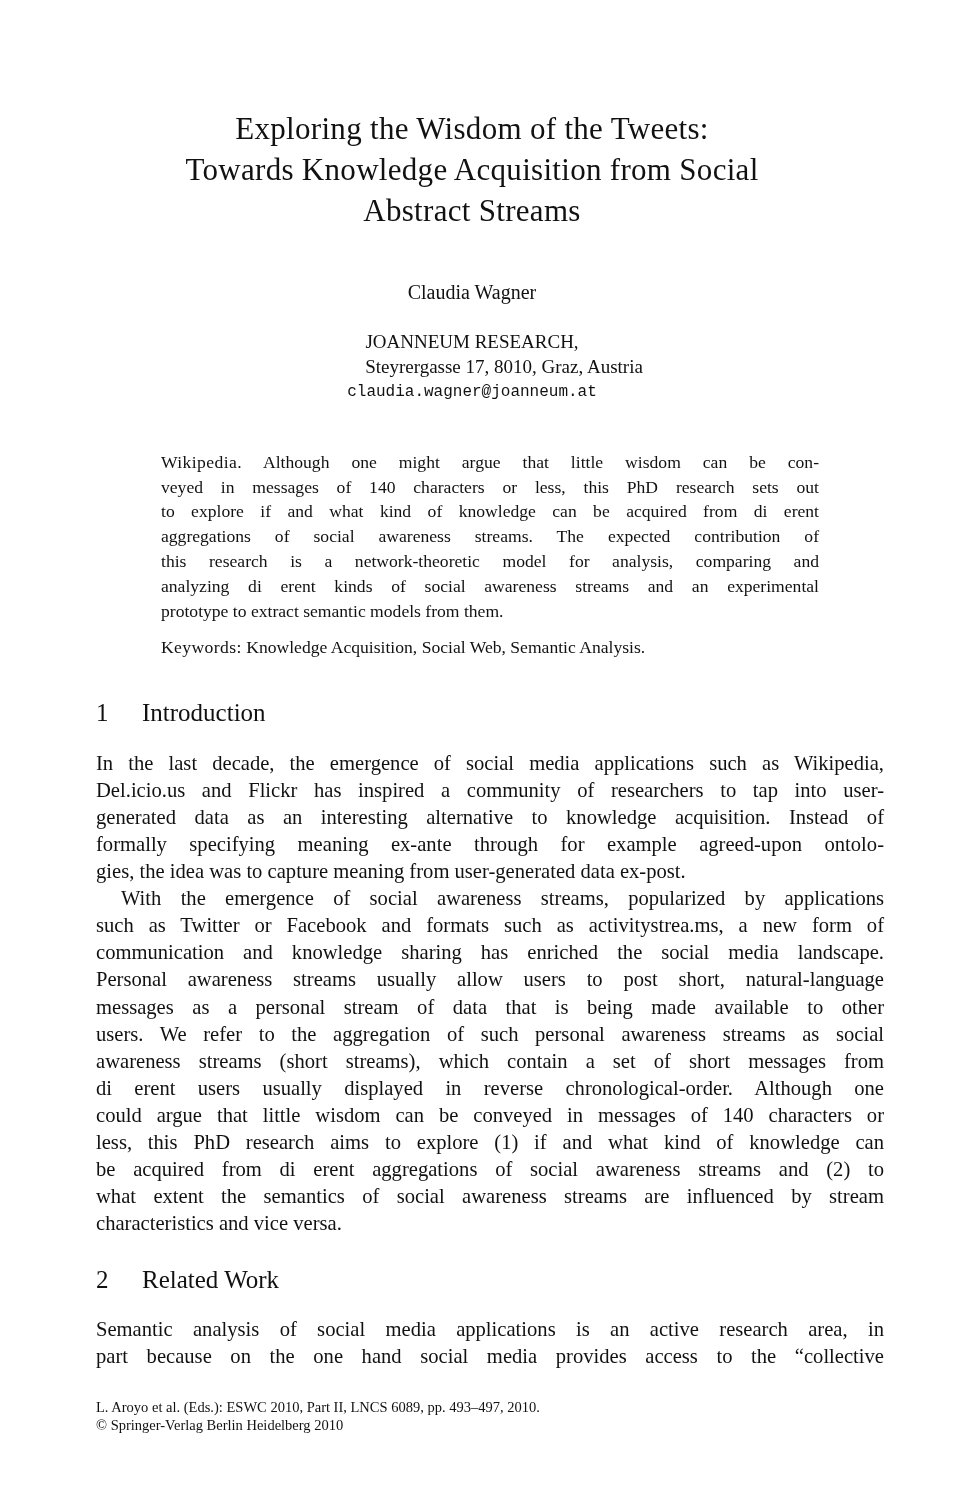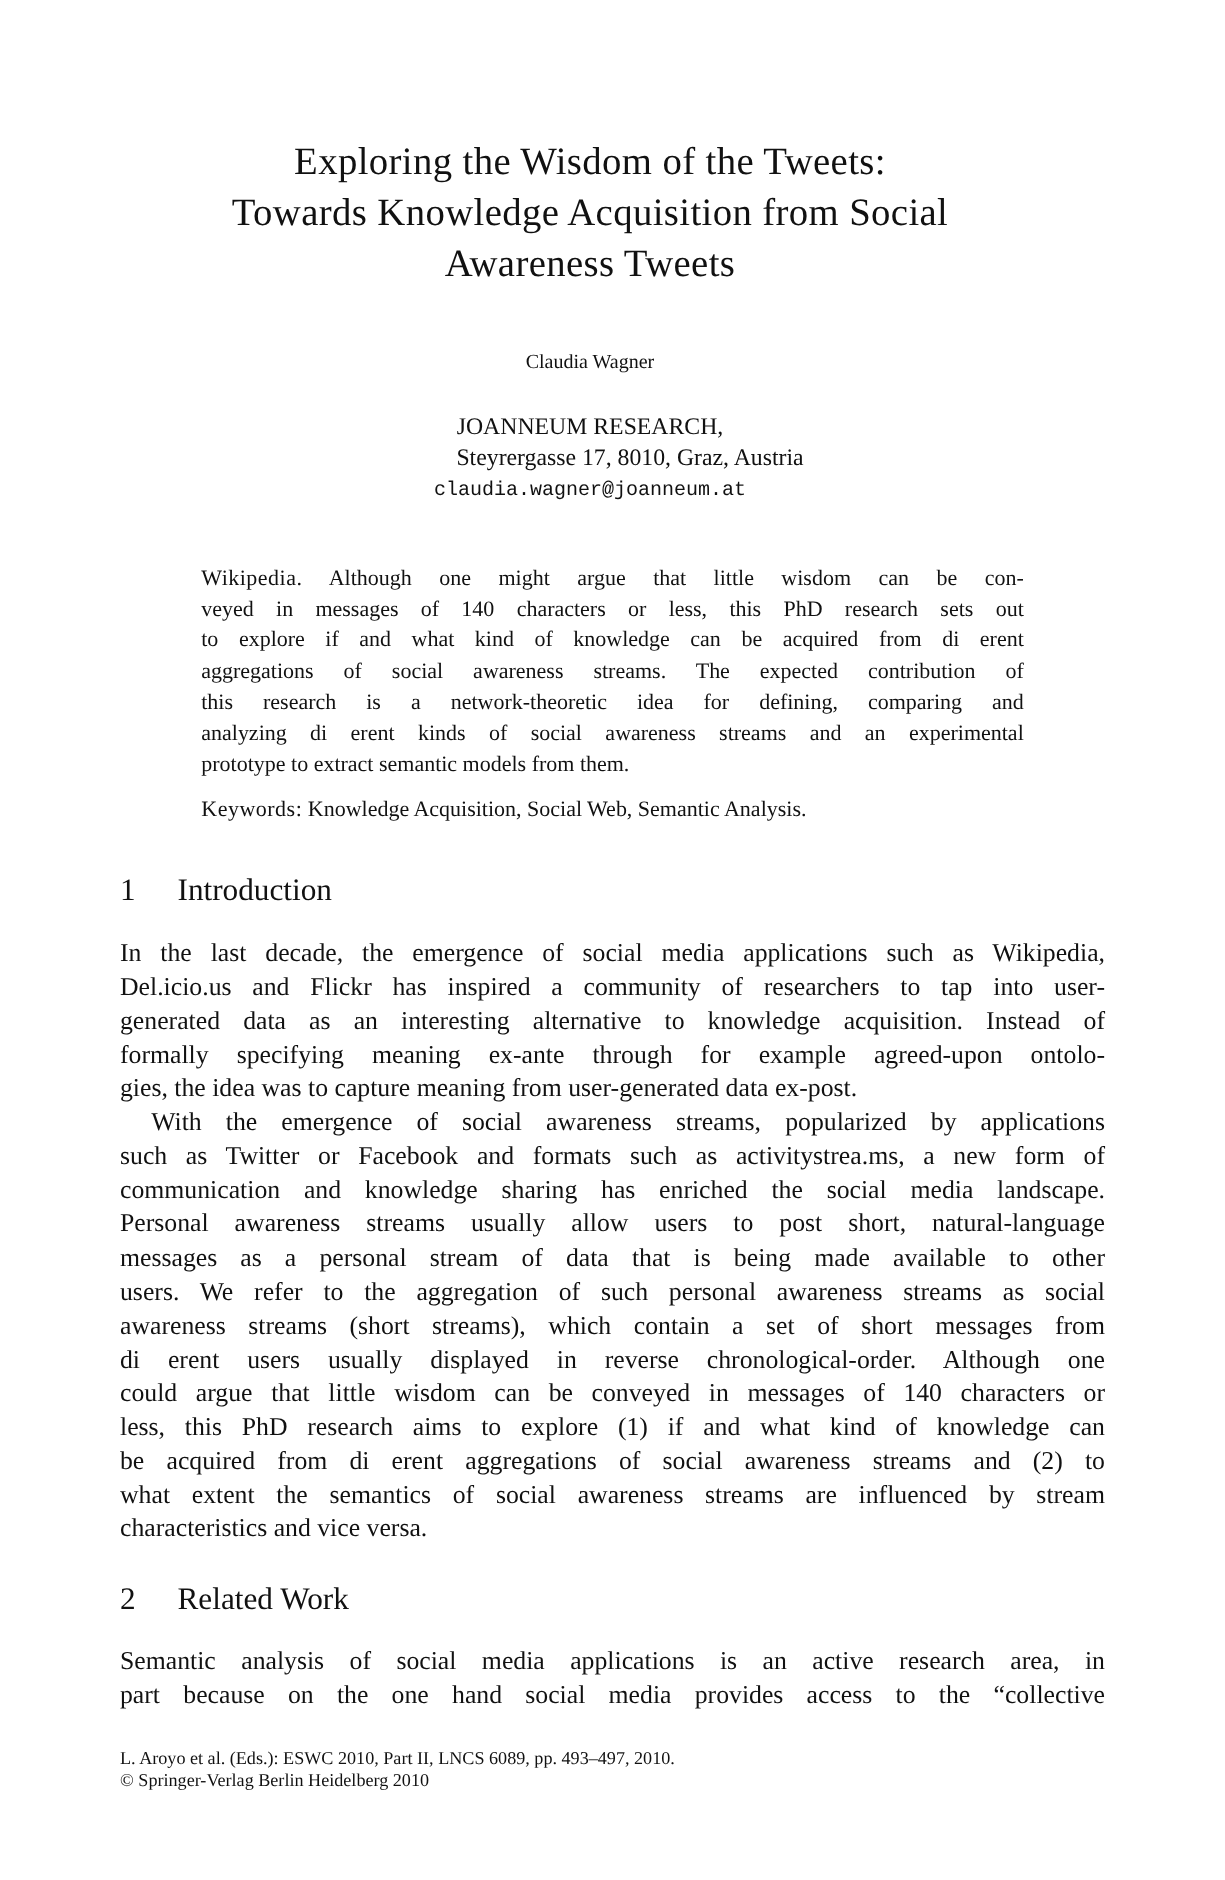--- a/index.html
+++ b/index.html
@@ -1,49 +1,49 @@
 <!DOCTYPE html>
 <html><head>
 <meta charset="utf-8">
 <style>
   html, body { margin: 0; padding: 0; background: #ffffff; }
   body { width: 980px; height: 1504px; position: relative; overflow: hidden; color: #111; font-family: "Liberation Serif", "DejaVu Serif", serif; }
   .line { position: absolute; white-space: nowrap; }
   .center { left: 0; width: 944px; text-align: center; }
   .title { font-size: 31px; letter-spacing: 0.3px; }
-  .author { font-size: 16px; }
+  .author { font-size: 20px; }
   .affil { font-size: 19px; }
   .mono { font-family: "Liberation Mono", "DejaVu Sans Mono", monospace; font-size: 16px; }
   .abs { left: 161px; width: 658px; font-size: 17.6px; text-align: justify; text-align-last: justify; }
   .abs.last { text-align-last: left; }
   .lbl { letter-spacing: 0.4px; }
   .h { left: 96px; font-size: 25px; }
   .h .num { display: inline-block; width: 46px; }
   .body { left: 96px; width: 788px; font-size: 20.6px; text-align: justify; text-align-last: justify; }
   .body.last { text-align-last: left; }
   .body.indent { left: 121px; width: 763px; }
   .foot { left: 96px; font-size: 14.5px; }
 </style>
 </head>
 <body>
 
 <div class="line center title" style="top:111px;">Exploring the Wisdom of the Tweets:</div>
 <div class="line center title" style="top:152px;">Towards Knowledge Acquisition from Social</div>
-<div class="line center title" style="top:193px;">Awareness Tweets</div>
+<div class="line center title" style="top:193px;">Abstract Streams</div>
 
 <div class="line center author" style="top:281px;">Claudia Wagner</div>
 <div class="line center affil" style="top:331px;">JOANNEUM RESEARCH,</div>
 <div class="line center affil" style="top:356px;padding-left:32px;">Steyrergasse 17, 8010, Graz, Austria</div>
 <div class="line center mono" style="top:383px;">claudia.wagner@joanneum.at</div>
 
 <div class="line abs" style="top:452px;"><span class="lbl">Wikipedia.</span><span> Although one might argue that little wisdom can be con-</span></div>
 <div class="line abs" style="top:477px;">veyed in messages of 140 characters or less, this PhD research sets out</div>
 <div class="line abs" style="top:501px;">to explore if and what kind of knowledge can be acquired from di  erent</div>
 <div class="line abs" style="top:526px;">aggregations of social awareness streams. The expected contribution of</div>
-<div class="line abs" style="top:551px;">this research is a network-theoretic idea for defining, comparing and</div>
+<div class="line abs" style="top:551px;">this research is a network-theoretic model for analysis, comparing and</div>
 <div class="line abs" style="top:576px;">analyzing di  erent kinds of social awareness streams and an experimental</div>
 <div class="line abs last" style="top:601px;">prototype to extract semantic models from them.</div>
 
 <div class="line abs last" style="top:637px;"><span class="lbl">Keywords:</span><span> Knowledge Acquisition, Social Web, Semantic Analysis.</span></div>
 
 <div class="line h" style="top:699px;"><span class="num">1</span><span>Introduction</span></div>
 
 <div class="line body" style="top:752px;">In the last decade, the emergence of social media applications such as Wikipedia,</div>
 <div class="line body" style="top:779px;">Del.icio.us and Flickr has inspired a community of researchers to tap into user-</div>
 <div class="line body" style="top:806px;">generated data as an interesting alternative to knowledge acquisition. Instead of</div>

